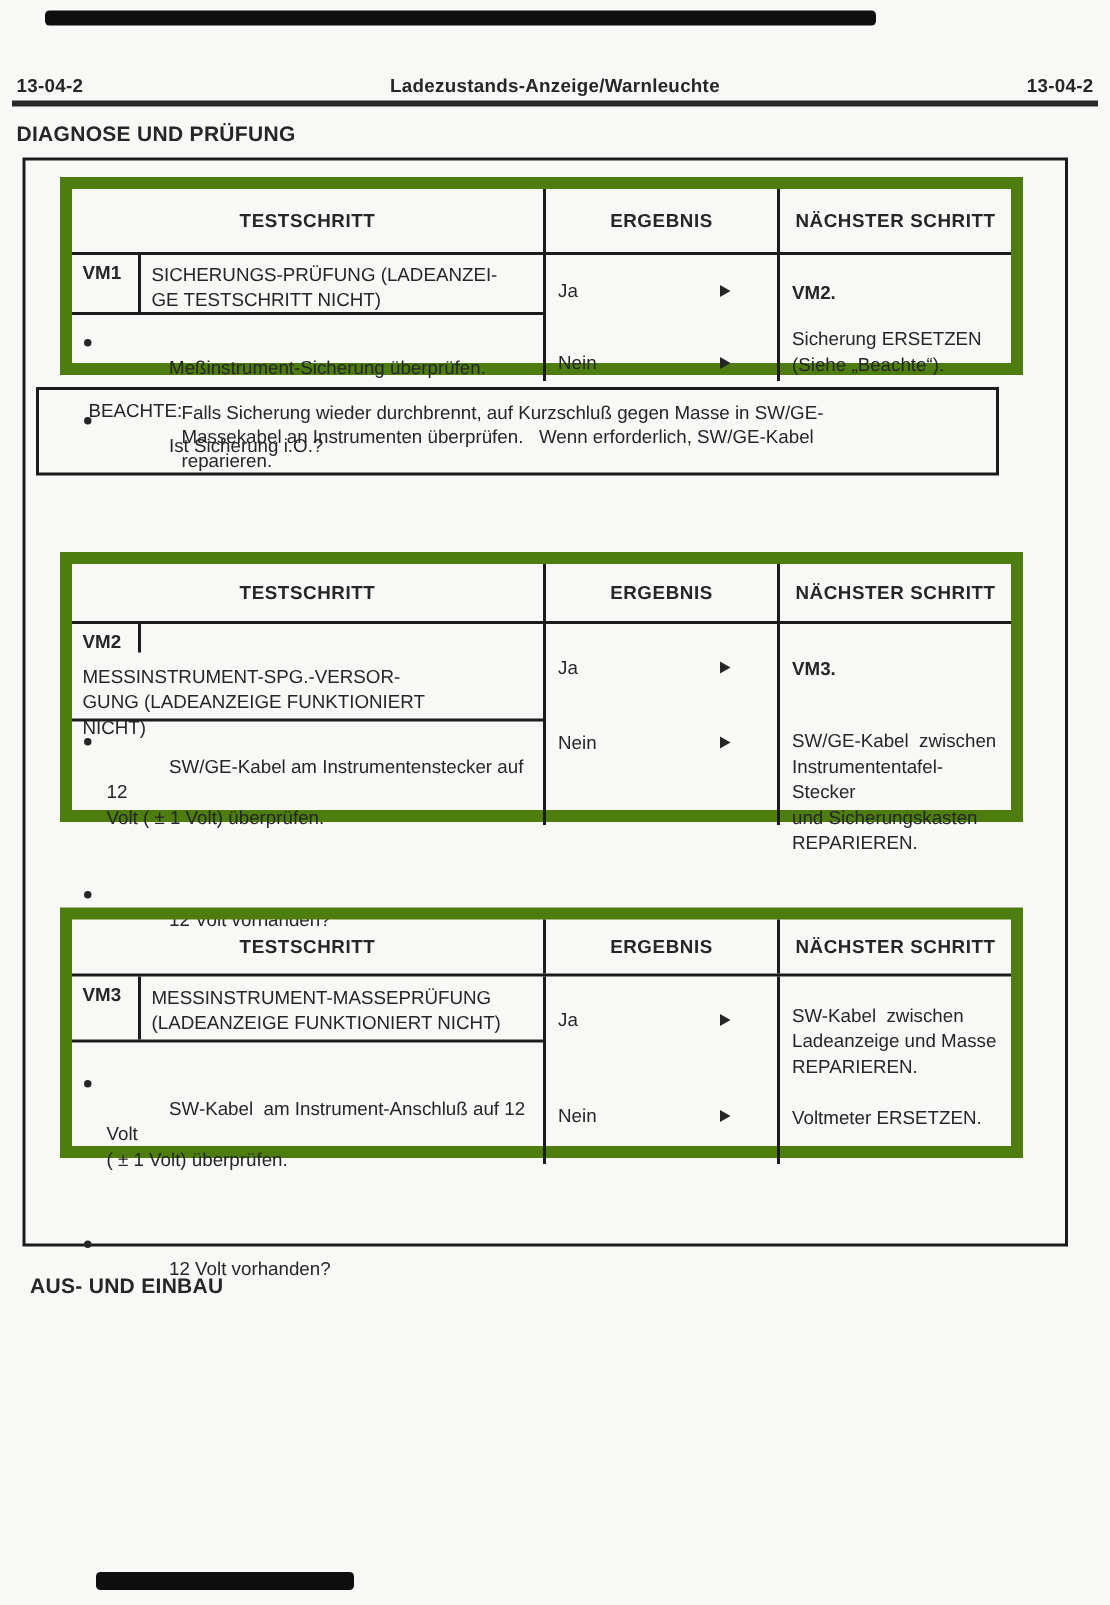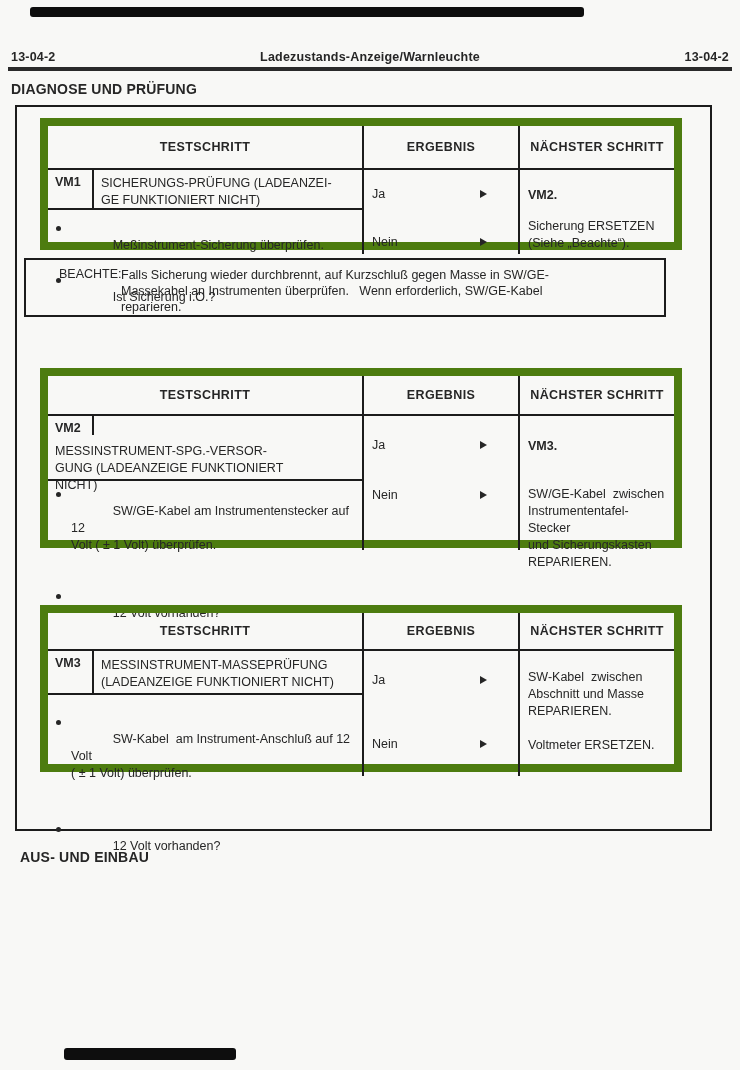--- a/index.html
+++ b/index.html
@@ -111,21 +111,21 @@
     <div class="thead">
       <div class="th c1">TESTSCHRITT</div>
       <div class="th c2">ERGEBNIS</div>
       <div class="th c3">NÄCHSTER SCHRITT</div>
     </div>
     <div class="tbody">
       <div class="tcol1">
         <div class="trow-title">
           <div class="vmid">VM1</div>
           <div class="vmtitle">SICHERUNGS-PRÜFUNG (LADEANZEI-
-GE FUNKTIONIERT NICHT)</div>
+GE TESTSCHRITT NICHT)</div>
         </div>
         <div class="tbullets">
           <div class="bullet">
             <span class="dot"></span><span>Meßinstrument-Sicherung überprüfen.</span>
           </div>
           <div class="bullet second">
             <span class="dot"></span><span>Ist Sicherung i.O.?</span>
           </div>
         </div>
       </div>
@@ -226,21 +226,21 @@
           <span>Ja</span>
           <span class="arr"></span>
         </div>
         <div class="ans nein">
           <span>Nein</span>
           <span class="arr"></span>
         </div>
       </div>
       <div class="tcol3">
         <div class="nxt ja-next">SW-Kabel  zwischen
-Abschnitt und Masse
+Ladeanzeige und Masse
 REPARIEREN.</div>
         <div class="nxt nein-next">Voltmeter ERSETZEN.</div>
       </div>
     </div>
   </div>
 
   <div class="section-title ausbau">AUS- UND EINBAU</div>
 
 
   <div class="scan-bar bottom"></div>

